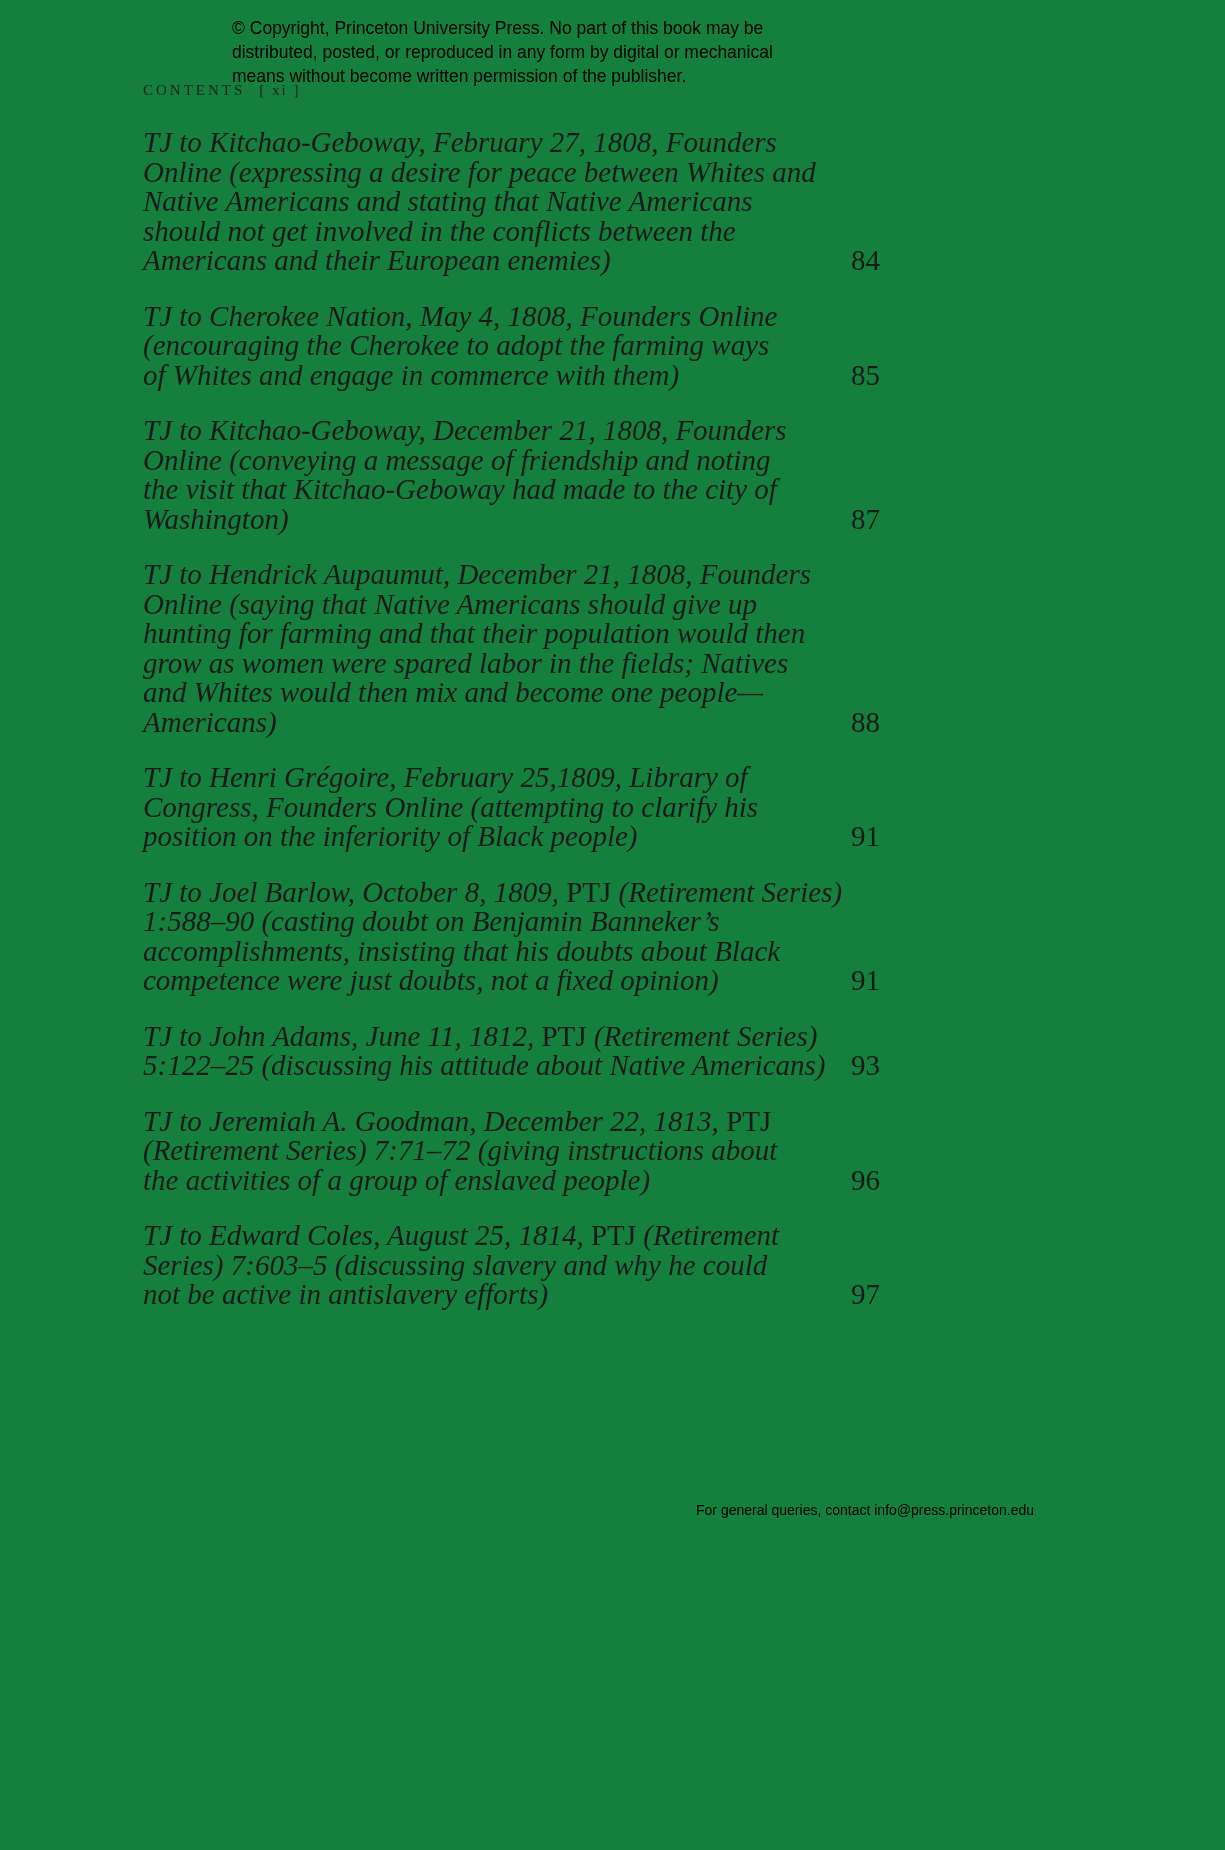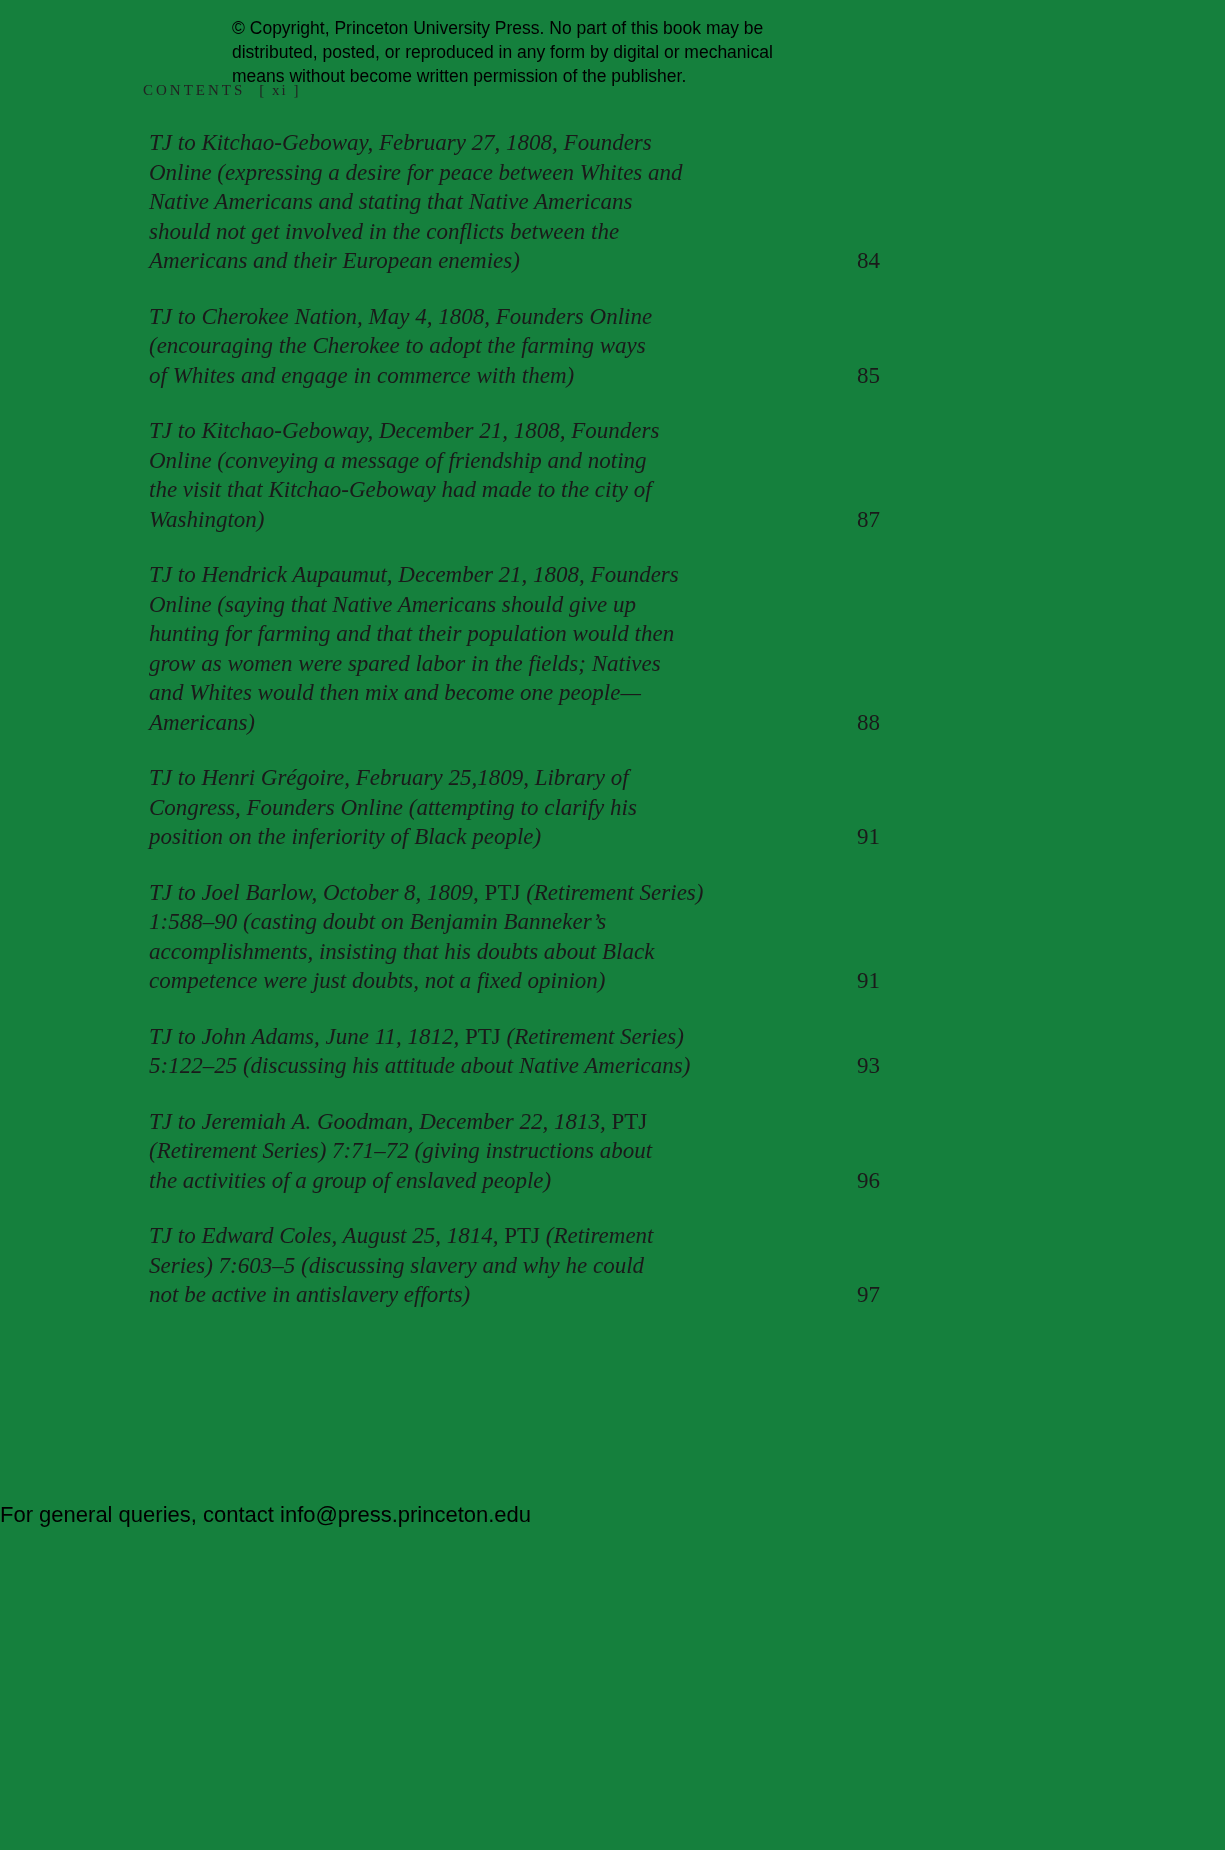--- a/index.html
+++ b/index.html
@@ -46,46 +46,45 @@
   .toc {
     position: absolute;
     left: 143px;
     top: 128px;
     width: 737px;
   }
   .entry {
     position: relative;
     margin-bottom: 26px;
     font-style: italic;
-    font-size: 23px;
+    font-size: 29px;
     line-height: 29.5px;
     color: #1a1a1a;
-    margin-left: 6px;
   }
   .entry .line {
     white-space: nowrap;
   }
   .entry .page-num {
     position: absolute;
     right: 0;
     bottom: 0;
     font-style: normal;
     color: #1a1a1a;
   }
   .roman {
     font-style: normal;
   }
   .footer {
     position: absolute;
     left: 0;
     top: 1502px;
     width: 1034px;
-    text-align: left;
+    text-align: right;
     font-family: "Liberation Sans", sans-serif;
-    font-size: 22px;
+    font-size: 14px;
     color: #000000;
   }
 </style>
 </head>
 <body>
 
 <div class="page">
 
   <div class="notice">
     <div class="notice-line">© Copyright, Princeton University Press. No part of this book may be</div>

